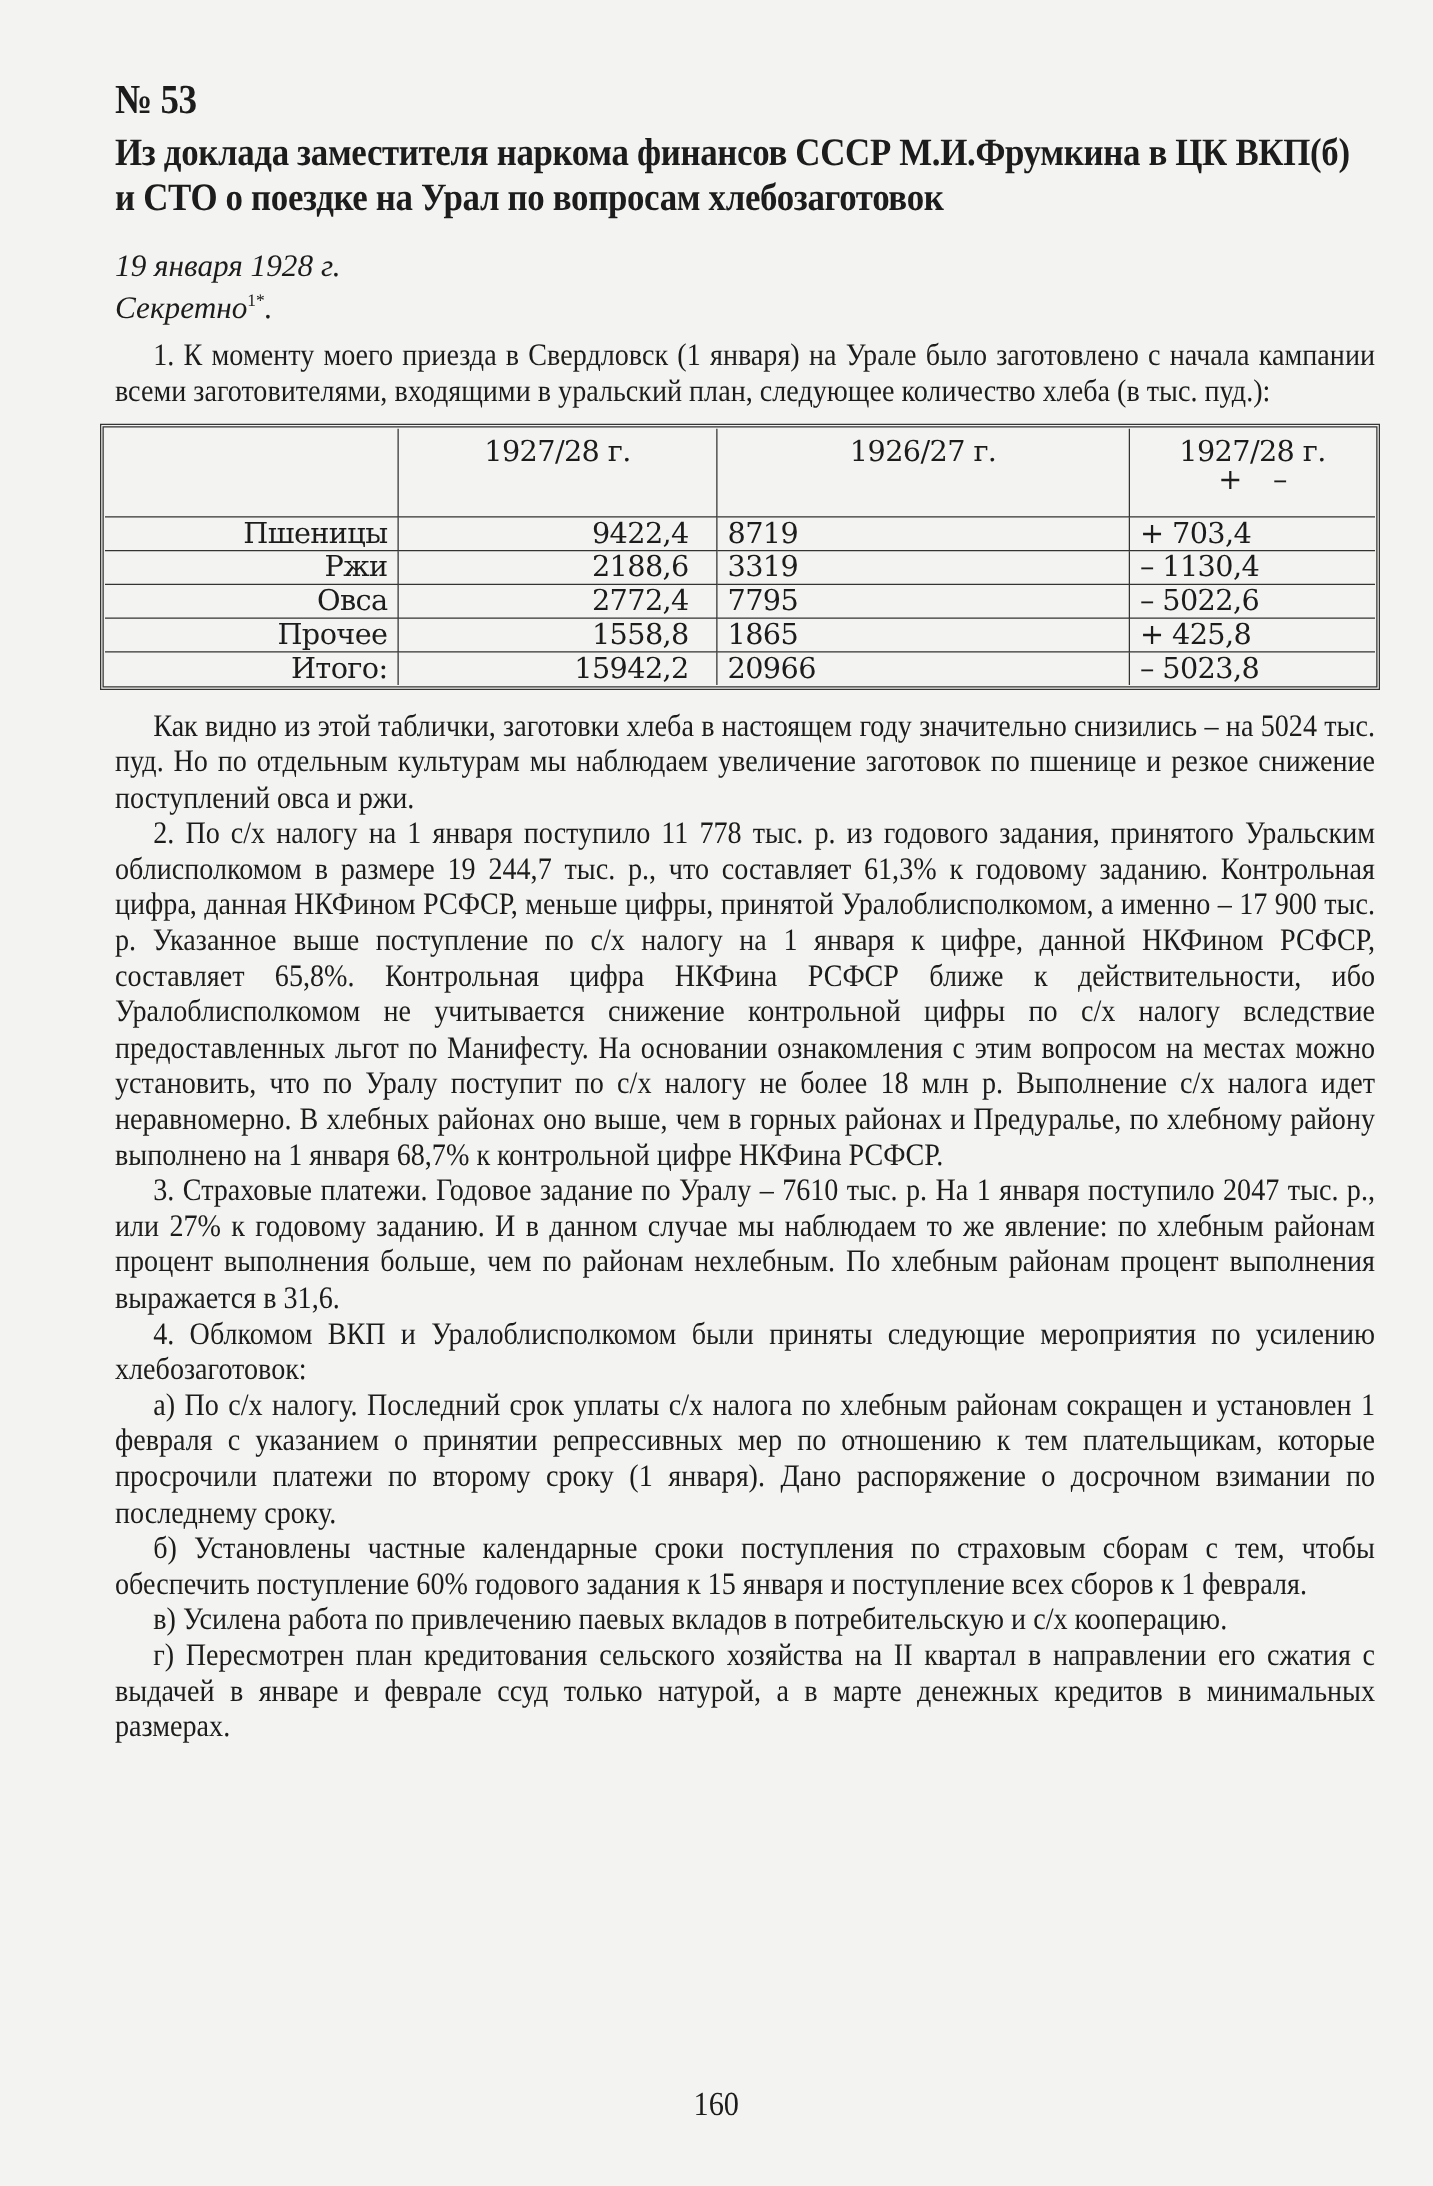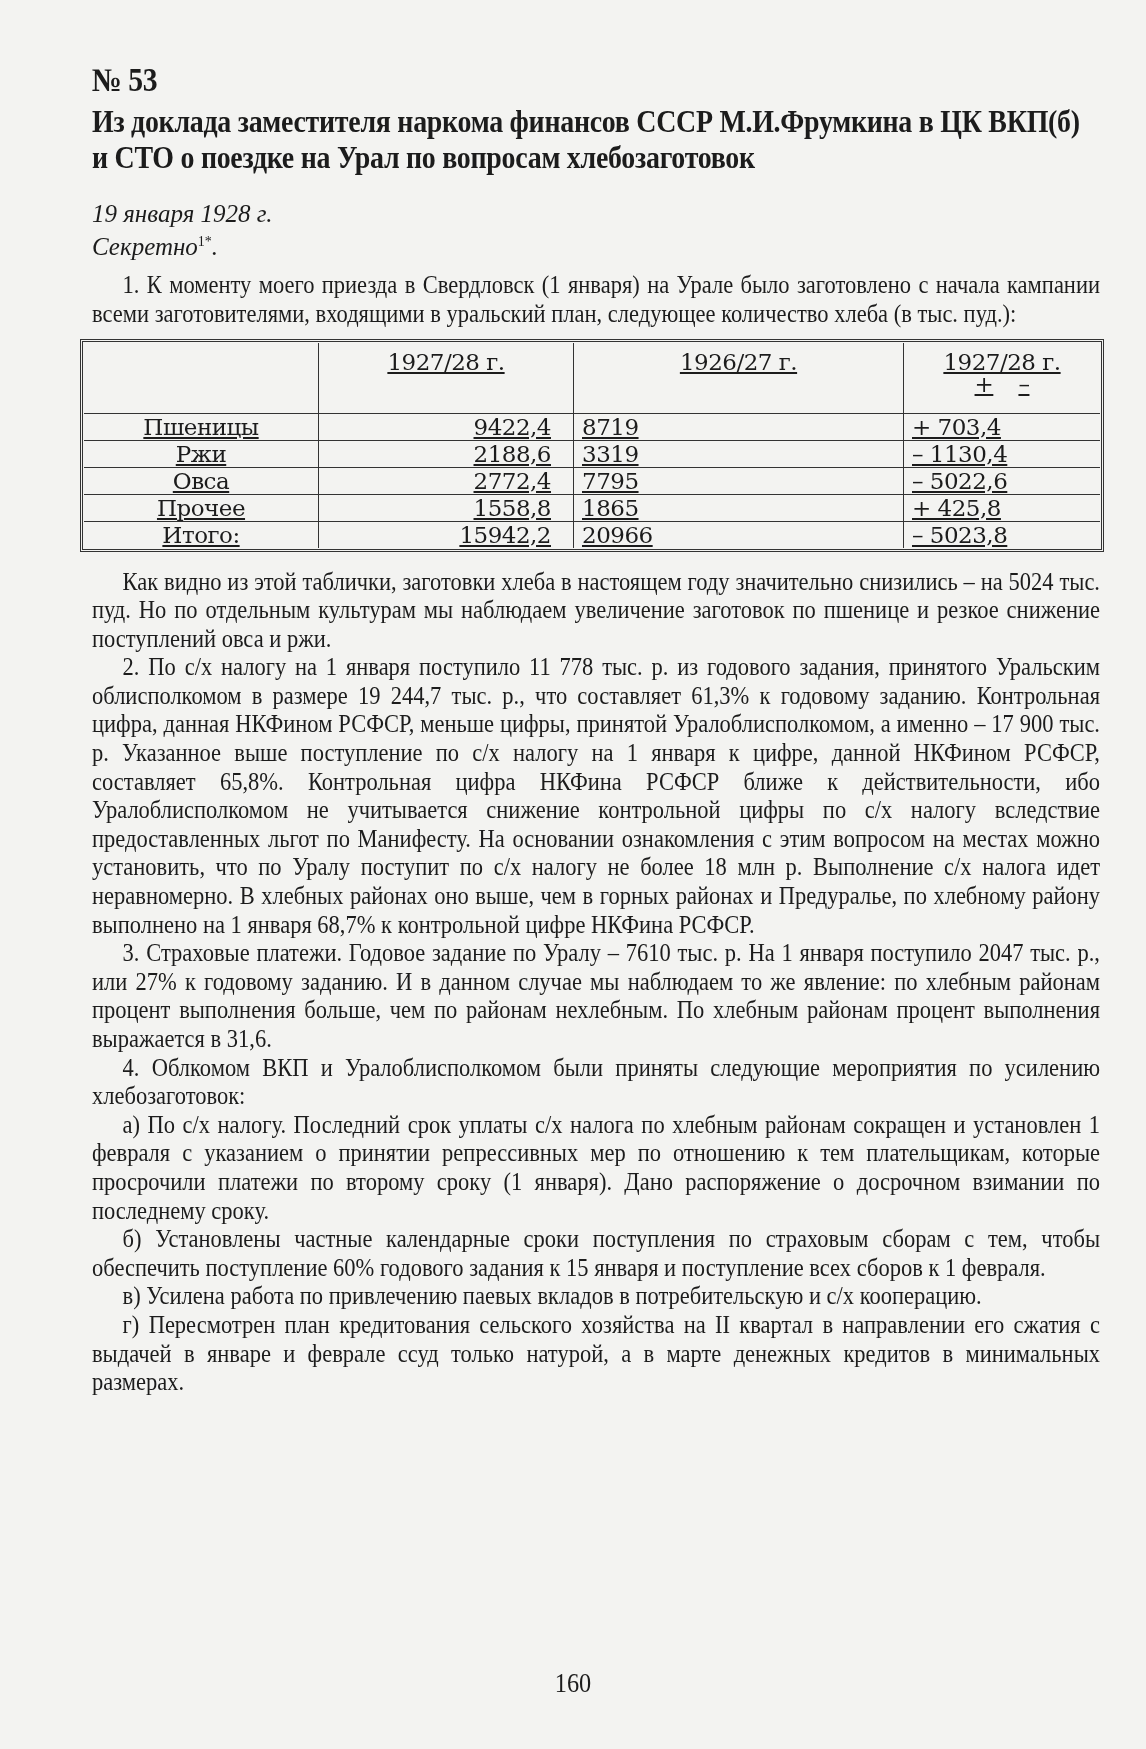--- a/index.html
+++ b/index.html
@@ -67,28 +67,27 @@
     font-size: 23px;
     font-family: "DejaVu Serif", "Liberation Serif", serif;
     letter-spacing: -0.5px;
   }
   table.grain td, table.grain th {
     border: 1px solid #333;
     padding: 0 8px;
     font-weight: normal;
     height: 26px;
     line-height: 26px;
-    text-decoration: underline;
   }
   table.grain th { height: 62px; vertical-align: top; padding-top: 8px; line-height: 22px; }
   table.grain tr:first-child th { border-top: none; }
   table.grain tr td:first-child, table.grain tr th:first-child { border-left: none; }
   table.grain tr td:last-child, table.grain tr th:last-child { border-right: none; }
   table.grain tr:last-child td { border-bottom: none; }
-  .c-name { width: 218px; text-align: center; }
+  .c-name { width: 218px; text-align: right; }
   .c-a { width: 224px; text-align: right; padding-right: 22px !important; }
   .c-b { width: 243px; text-align: left; padding-right: 78px !important; }
   .c-c { text-align: left; padding-right: 58px !important; }
   th.c-a, th.c-b, th.c-c { text-align: center; padding-right: 8px !important; }
   .pm { display: flex; justify-content: space-around; padding: 0 50px; }
   .after-table { margin-top: 16px; }
   .page-number {
     position: absolute;
     left: 0; right: 0;
     top: 1668px;

